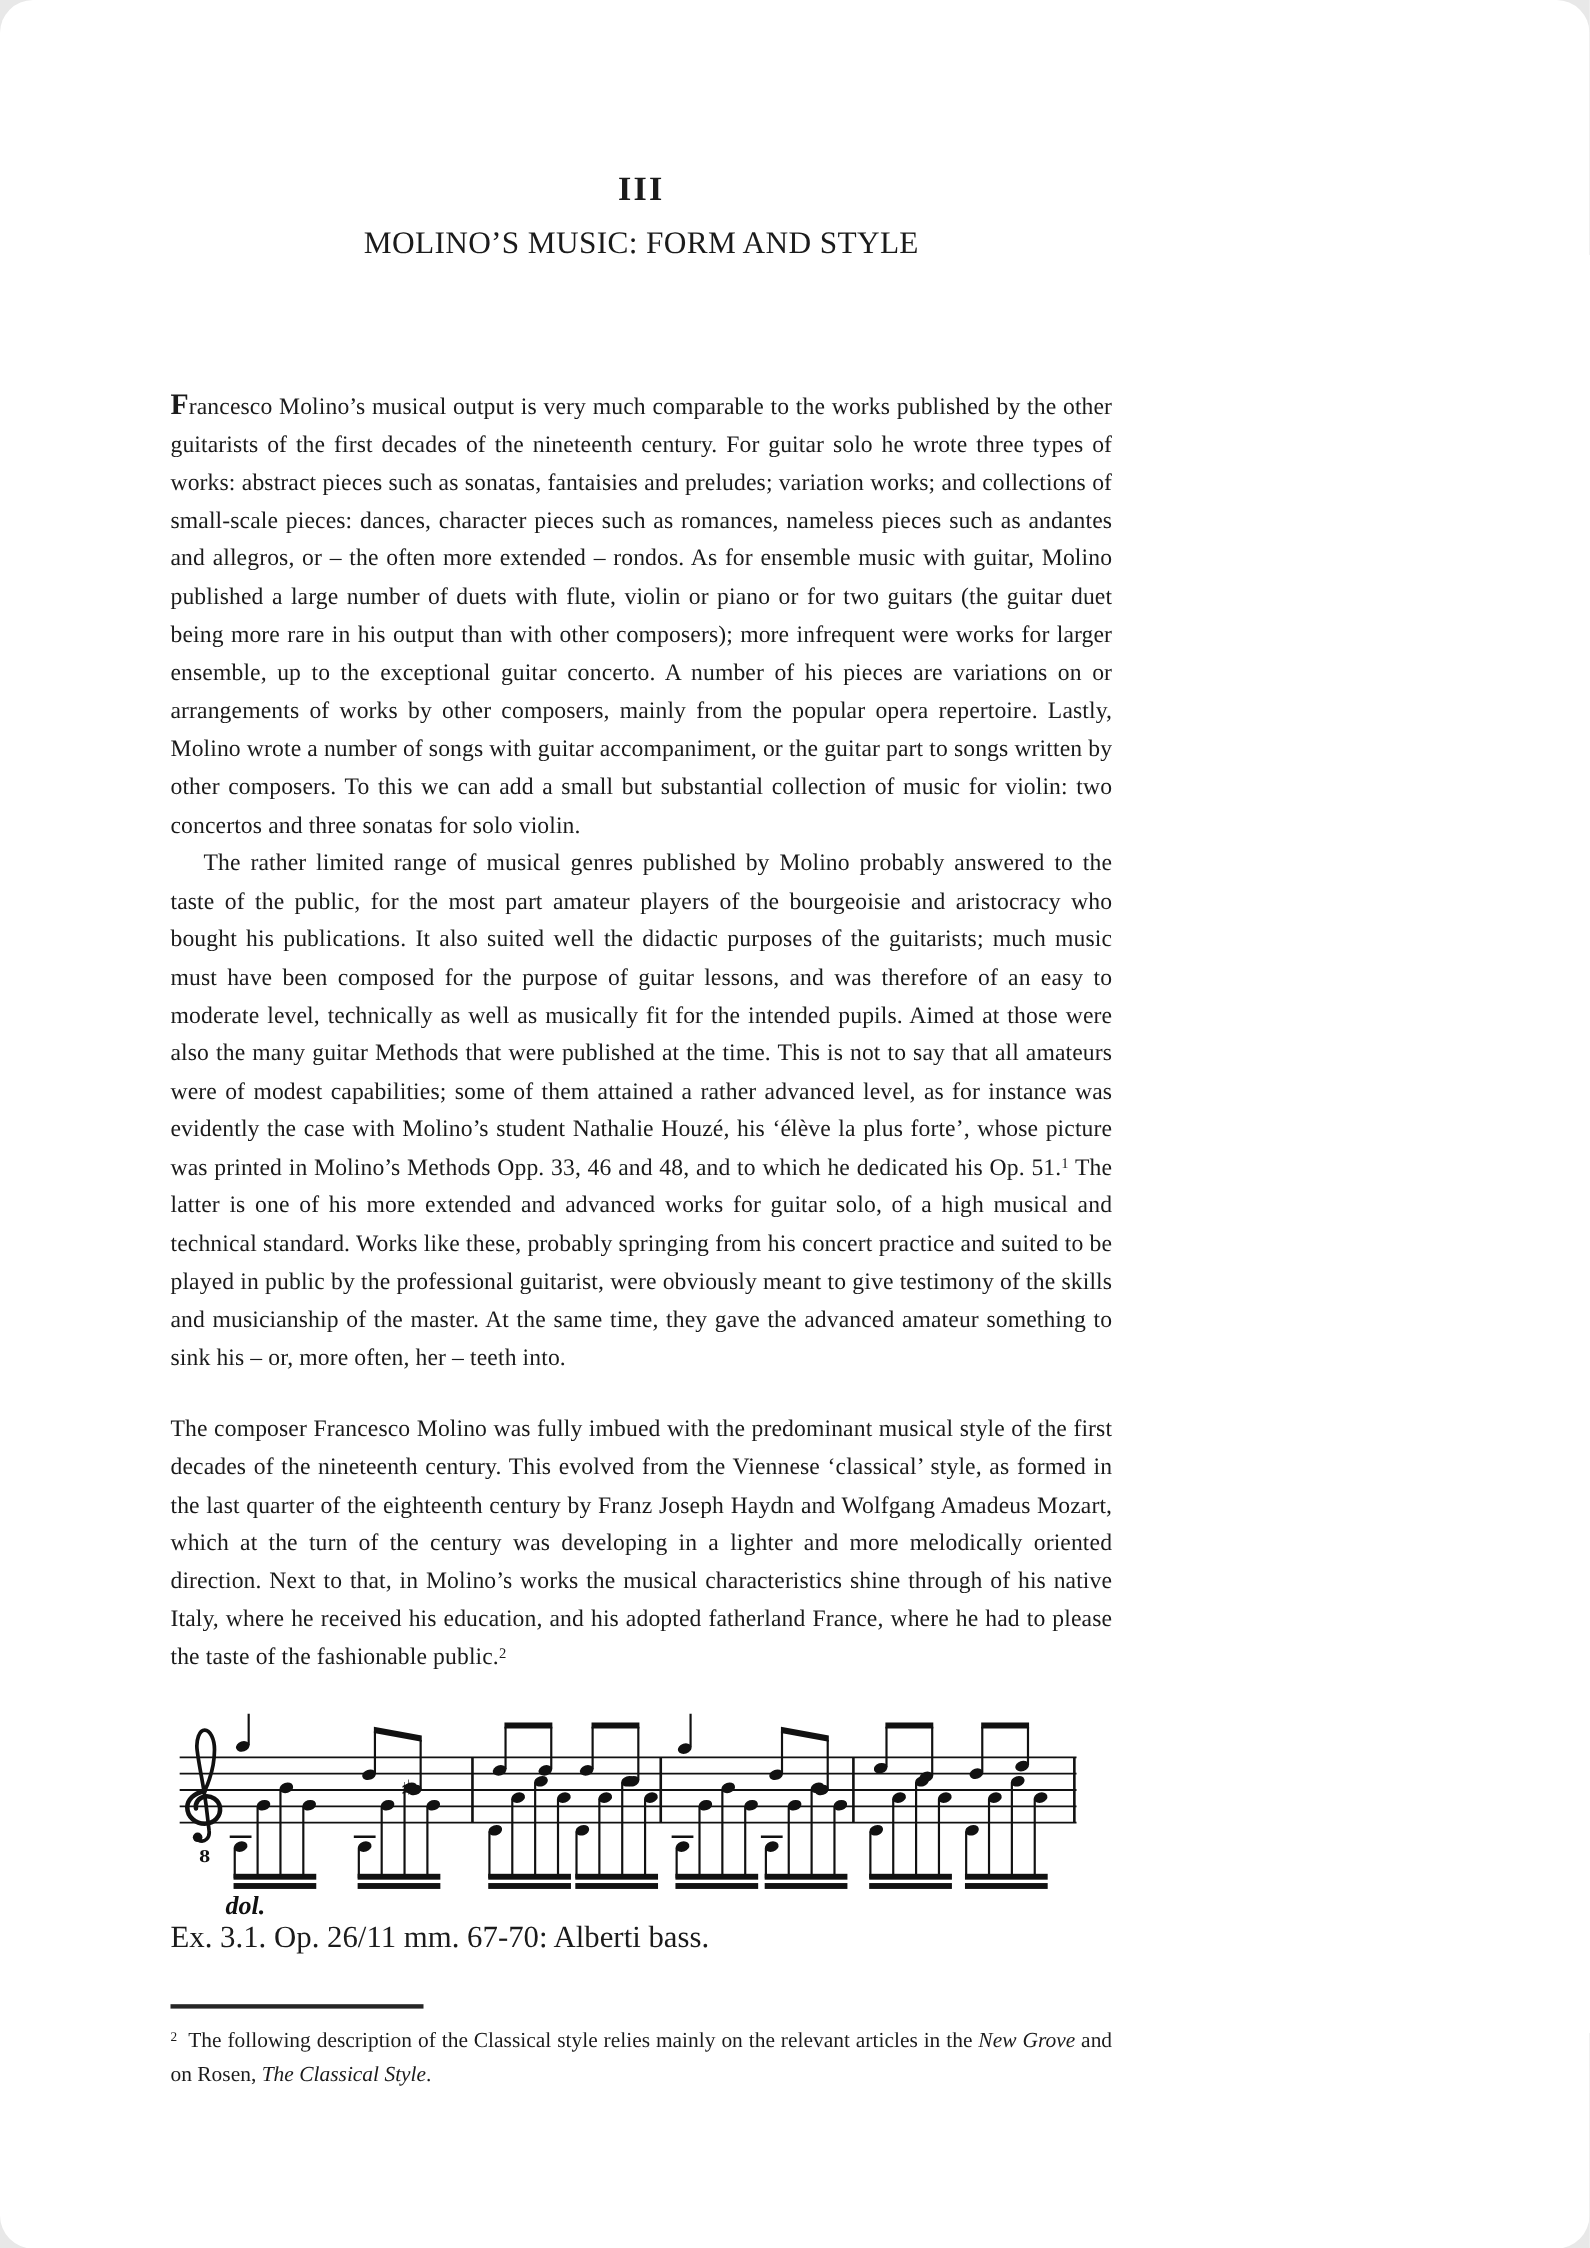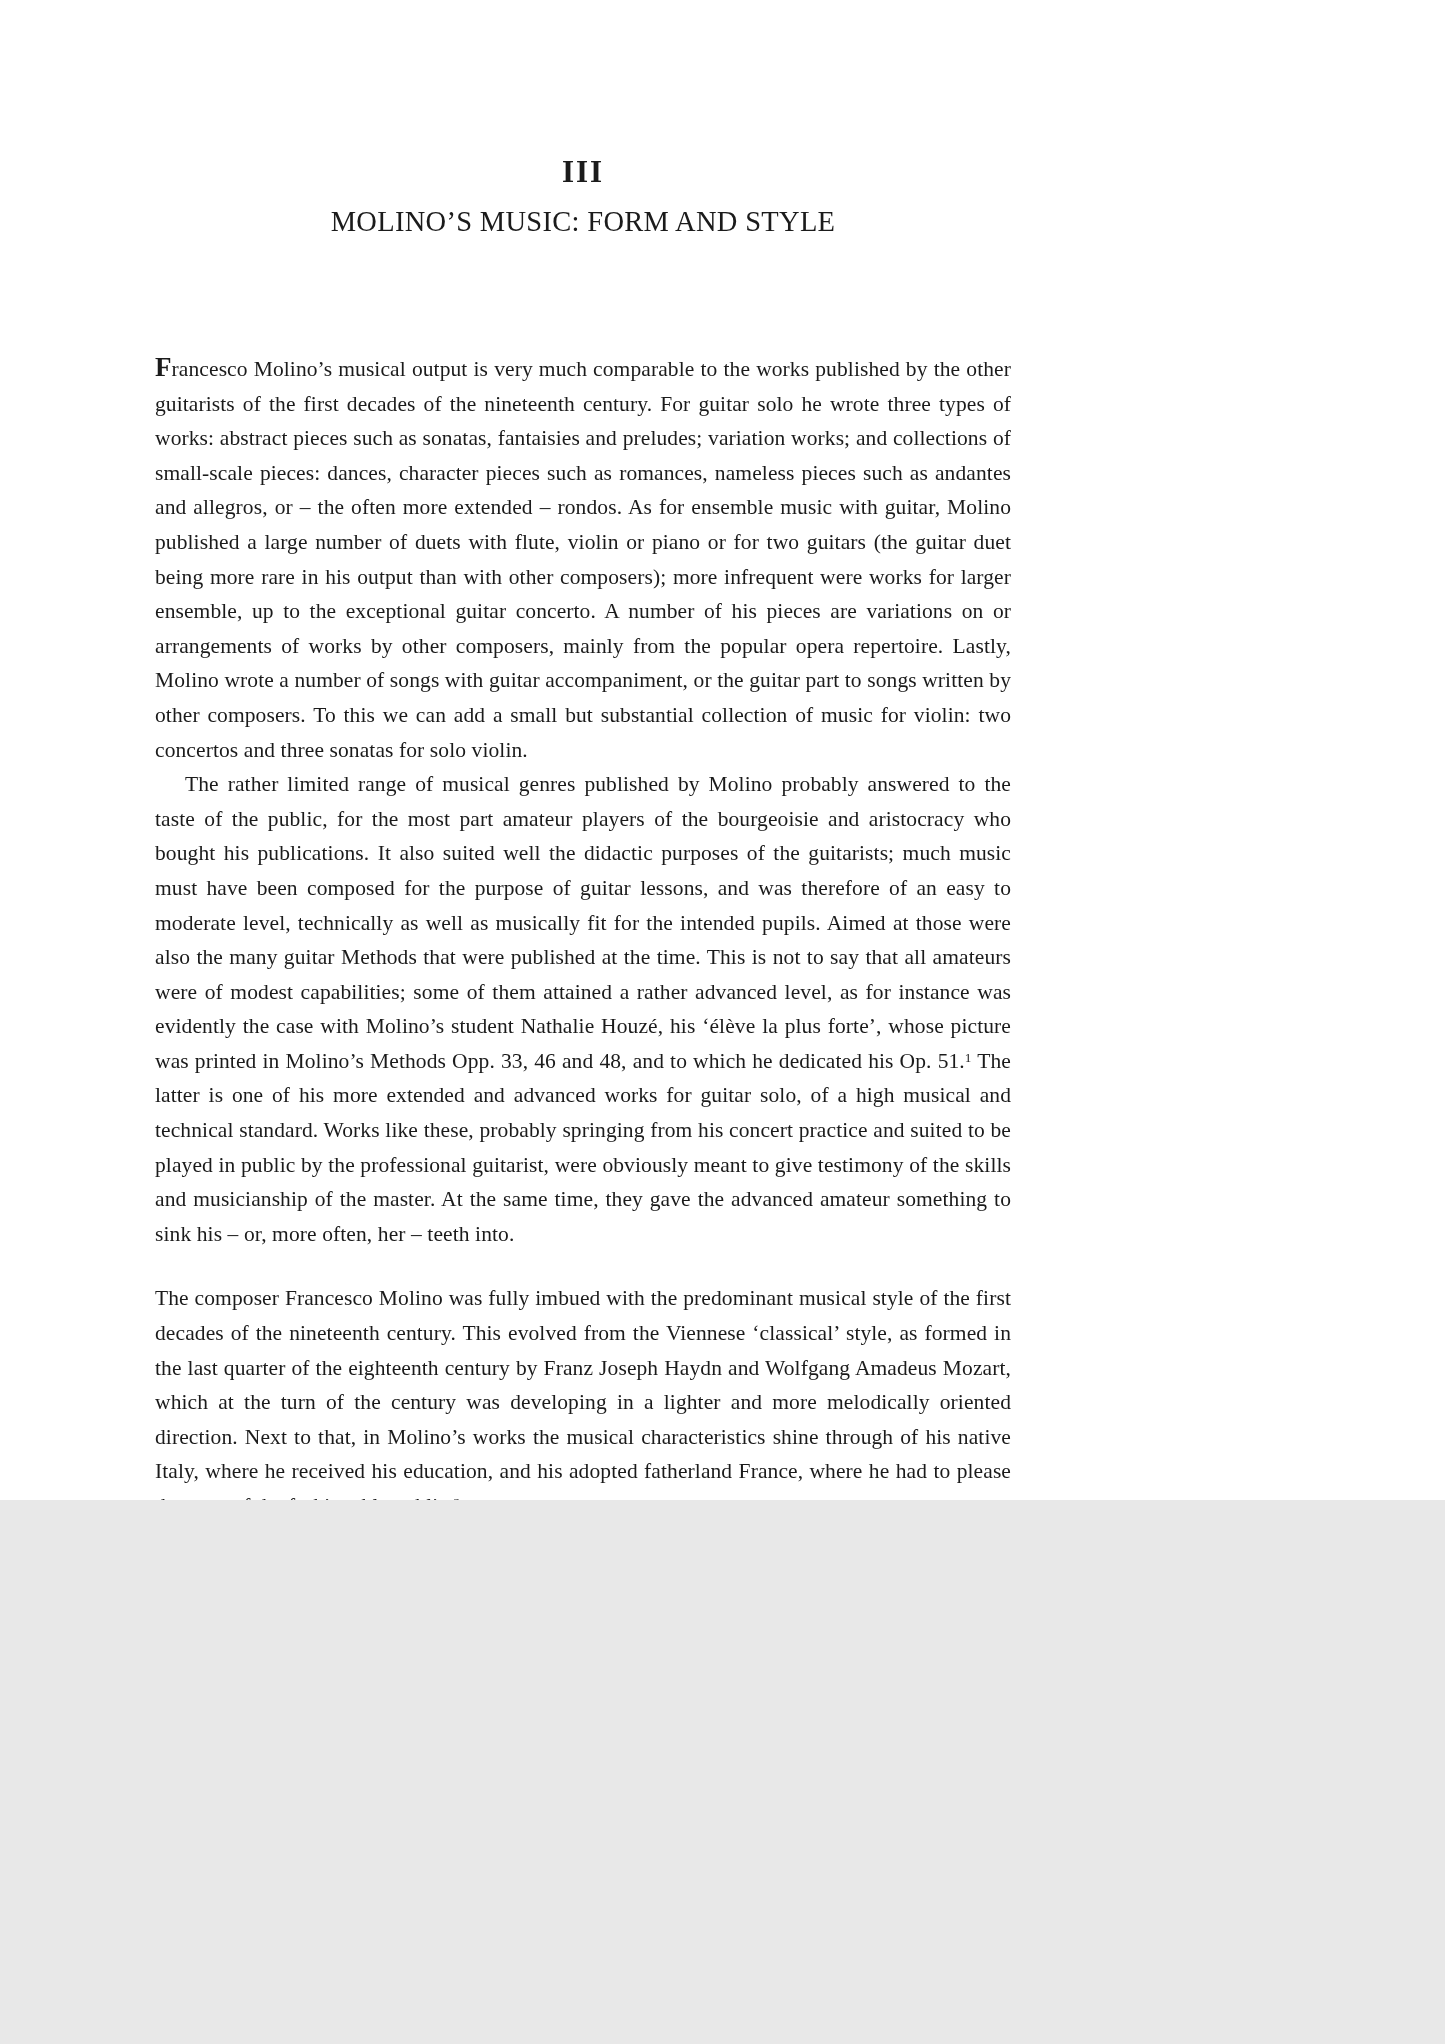--- a/index.html
+++ b/index.html
@@ -1,22 +1,23 @@
 <!DOCTYPE html>
 <html><head>
 <meta charset="utf-8">
 <style>
   html,body{margin:0;padding:0;background:#e8e8e8;}
   .page{
     position:relative;
-    width:1445px;height:1500px;
+    width:1445px;height:2044px;
     background:#ffffff;
     font-family:"Liberation Serif","DejaVu Serif",serif;
     color:#1b1b1b;
     overflow:hidden;
+    border-radius:30px;
   }
   .content{
     position:absolute;
     left:155px;top:0;
     width:856px;
   }
   .chapter-num{
     margin-top:152px;
     text-align:center;
     font-size:31px;
@@ -254,17 +255,18 @@
               <line x1="787.4" y1="47" x2="787.4" y2="12" stroke="#111111" stroke-width="2"></line>
               <polygon points="744.4,8 788.4,8 788.4,13.6 744.4,13.6" fill="#111111"></polygon>
             </g>
             <text x="50" y="184" fill="#111111" font-family="&quot;Liberation Serif&quot;, serif" font-size="24" font-style="italic" font-weight="bold">dol.</text>
           </svg>
         <figcaption class="music-caption">Ex. 3.1. Op. 26/11 mm. 67-70: Alberti bass.</figcaption>
       </figure>
 
       <div class="footnotes">
         <hr class="fn-rule">
+        <div class="footnote"><sup>2</sup><span><span>The following description of the Classical style relies mainly on the relevant articles in the </span><em>New Grove</em><span> and on Rosen, </span><em>The Classical Style</em><span>.</span></span></div>
       </div>
     </div>
 
   </div>
 </div>
 
 </body></html>

